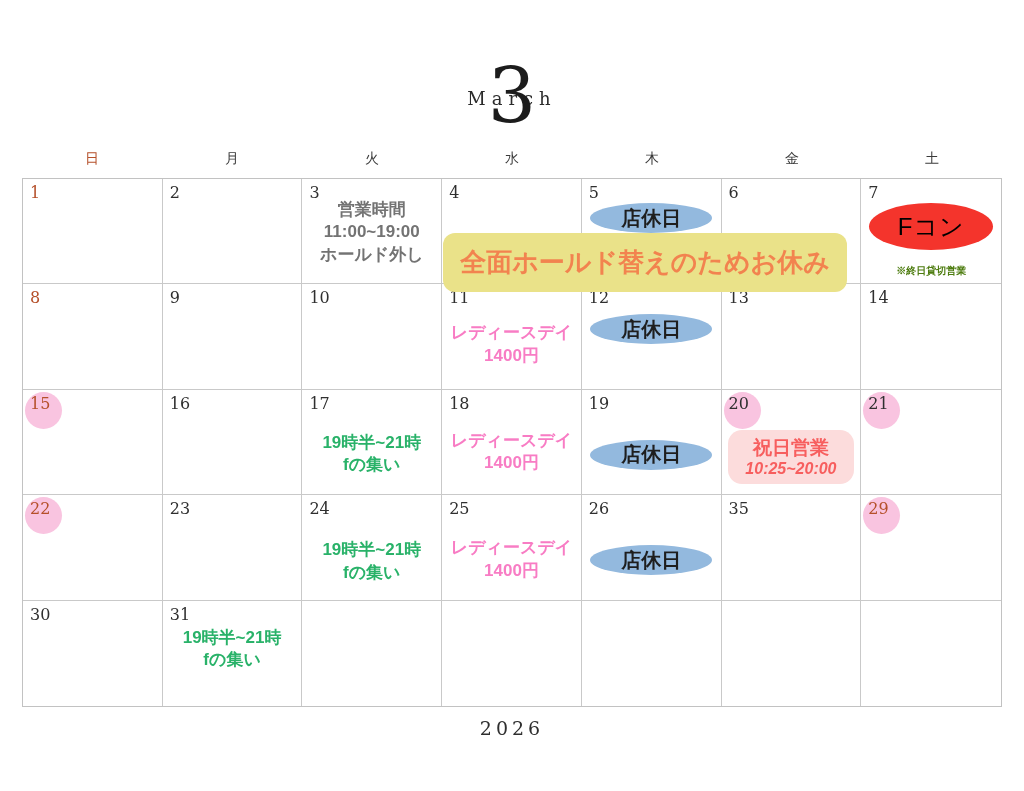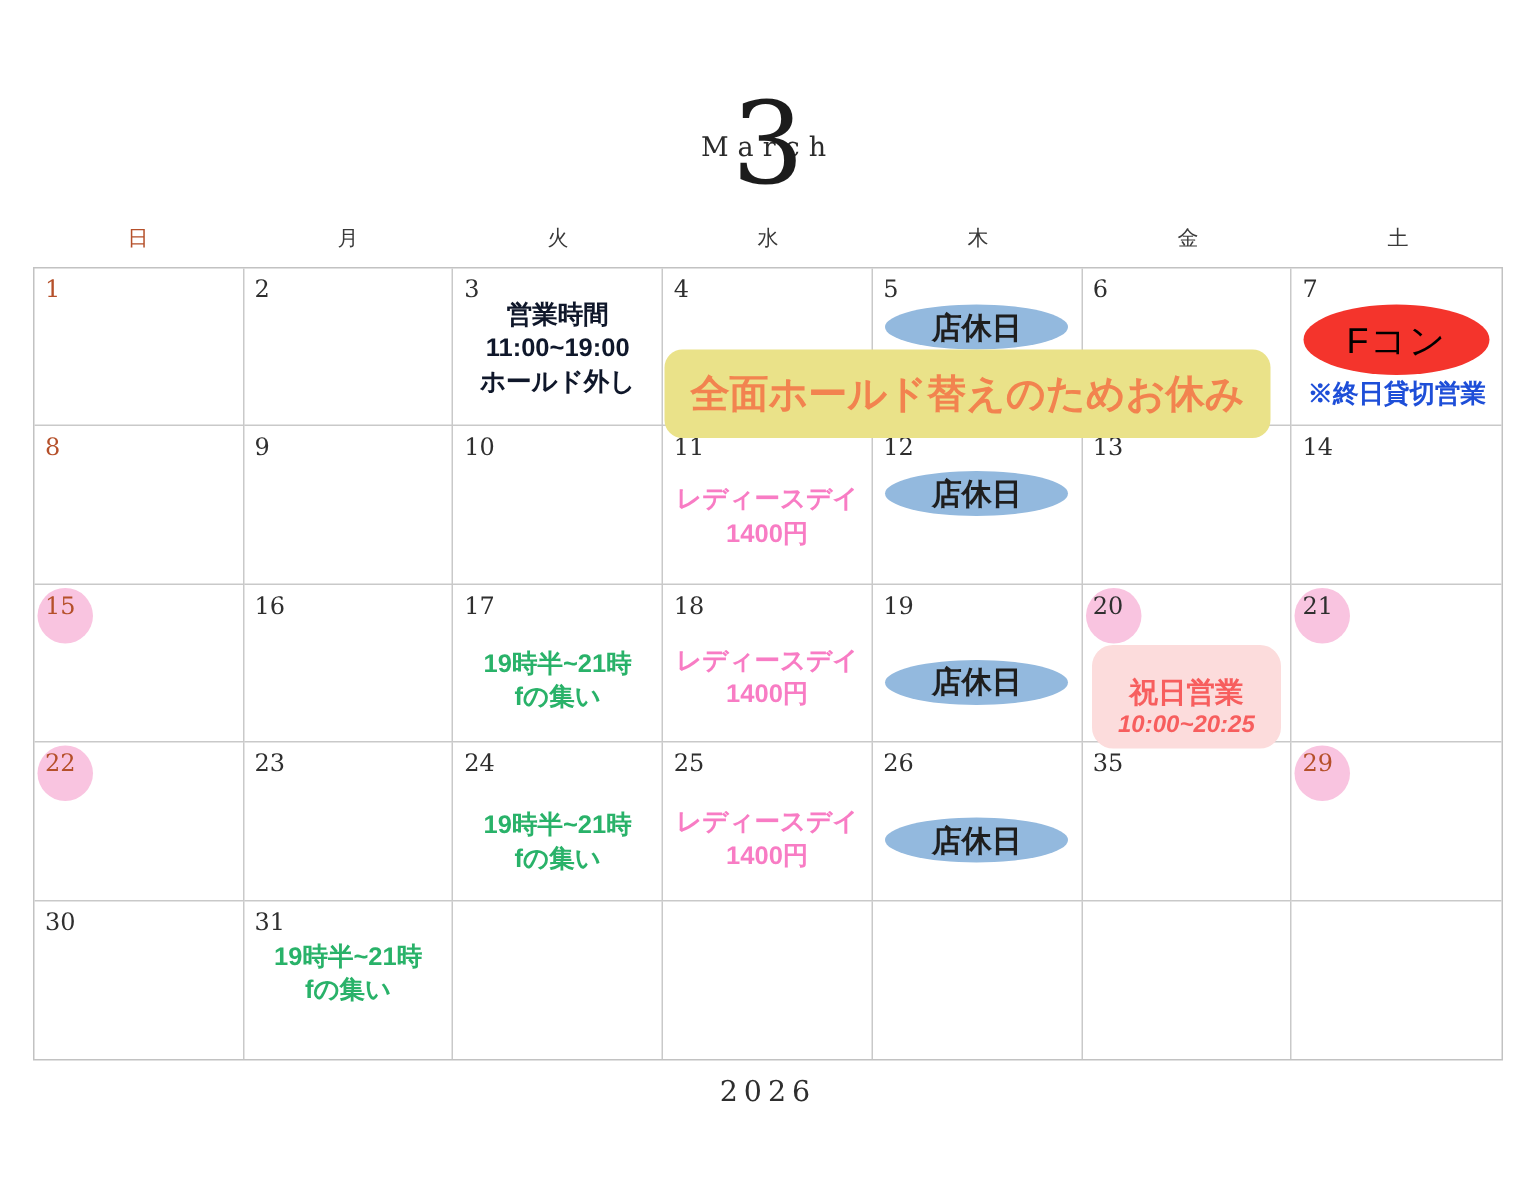--- a/index.html
+++ b/index.html
@@ -39,36 +39,36 @@
   .date.sun{ color:var(--sunday,#b5502a); }
   .pink-circle{
     position:absolute;top:2px;left:2px;width:37px;height:37px;border-radius:50%;
     background:var(--pink-circle,#f9c4e0);z-index:1;
   }
   .events{
     position:absolute;left:2px;right:2px;z-index:2;
     display:flex;flex-direction:column;align-items:center;
   }
   .ev-line{ font-size:17px;font-weight:bold;line-height:1.32;text-align:center;white-space:nowrap; }
-  .ev-hours .ev-line{ color:#0f172a; }
+  .ev-hours .ev-line{ color:#737373; }
   .ev-ladies .ev-line{ color:var(--ladies-pink,#f87cc4); }
   .ev-gathering .ev-line{ color:var(--gathering-green,#29b269); }
   .oval-closed{
     width:122px;height:30px;border-radius:50%;background:var(--closed-oval,#93b9de);
     color:#1e1e1e;font-size:20px;font-weight:bold;
     display:flex;align-items:center;justify-content:center;
   }
   .oval-fcon{
     width:124px;height:47px;border-radius:50%;background:var(--fcon-red,#f4342c);
     color:#000;font-size:24px;font-weight:normal;letter-spacing:1px;
     display:flex;align-items:center;justify-content:center;
   }
-  .ev-note{ font-size:17px;font-weight:bold;color:#1d4ed8;margin-top:1px;white-space:nowrap; }
+  .ev-note{ font-size:10px;font-weight:bold;color:#4d7c0f;margin-top:14px;white-space:nowrap; }
   .holiday-box{
-    width:118px;padding:22px 4px 6px;border-radius:14px;background:var(--holiday-bg,#fcdcdc);text-align:center;
+    width:118px;padding:7px 4px 6px;border-radius:14px;background:var(--holiday-bg,#fcdcdc);text-align:center;
   }
   .holiday-title{ font-size:19px;font-weight:bold;color:var(--holiday-text,#f75e5e);line-height:1.15; }
   .holiday-hours{ font-size:16px;font-weight:bold;font-style:italic;color:var(--holiday-text,#f75e5e);line-height:1.2; }
   .banner{
     position:absolute;left:443px;top:233px;width:404px;height:59px;border-radius:12px;
     background:var(--banner-bg,#eae289);z-index:5;
     display:flex;align-items:center;justify-content:center;
     font-size:26px;font-weight:bold;color:var(--banner-text,#f2834f);white-space:nowrap;
   }
   .year{
@@ -139,21 +139,21 @@
             <div class="ev-line">レディースデイ</div>
             <div class="ev-line">1400円</div>
           </div>
         </div></div>
       <div class="cell"><span class="date">19</span><div class="events" style="top: 50px;">
           <div class="oval-closed">店休日</div>
         </div></div>
       <div class="cell"><span class="pink-circle"></span><span class="date">20</span><div class="events" style="top: 40px;">
           <div class="holiday-box">
             <div class="holiday-title">祝日営業</div>
-            <div class="holiday-hours">10:00~20:25</div>
+            <div class="holiday-hours">10:25~20:00</div>
           </div>
         </div></div>
       <div class="cell"><span class="pink-circle"></span><span class="date">21</span></div>
       <div class="cell"><span class="pink-circle"></span><span class="date sun">22</span></div>
       <div class="cell"><span class="date">23</span></div>
       <div class="cell"><span class="date">24</span><div class="events" style="top: 44px;">
           <div class="ev ev-gathering">
             <div class="ev-line">19時半~21時</div>
             <div class="ev-line">fの集い</div>
           </div>

